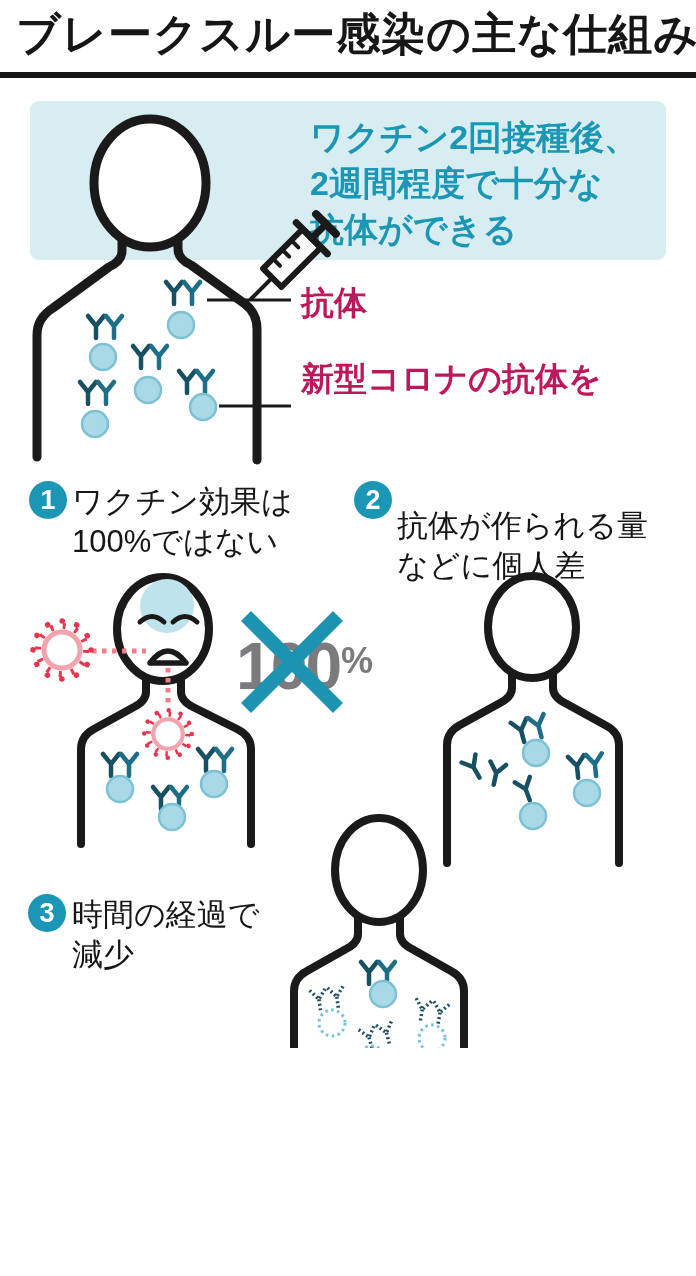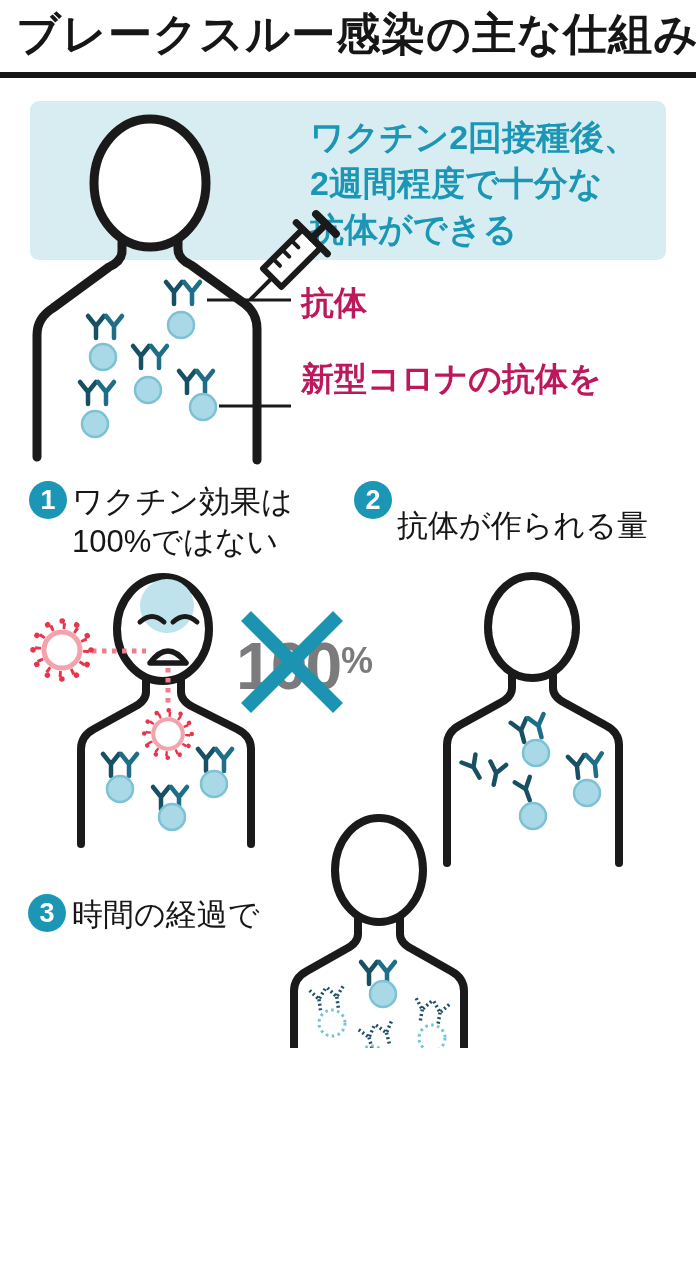--- a/index.html
+++ b/index.html
@@ -66,25 +66,27 @@
 
   <div class="abs badge b1">1</div>
   <div class="abs point-text p1">
     <div>ワクチン効果は</div>
     <div>100%ではない</div>
   </div>
 
   <div class="abs badge b2">2</div>
   <div class="abs point-text p2">
     <div>抗体が作られる量</div>
+    <div>などに個人差</div>
   </div>
 
   <div class="abs badge b3">3</div>
   <div class="abs point-text p3">
     <div>時間の経過で</div>
+    <div>減少</div>
   </div>
 
   <div class="abs num100">100</div>
   <div class="abs pct">%</div>
 
   <div class="abs panel panel-bottom"></div>
 
   <svg class="art" width="696" height="1276" viewBox="0 0 696 1276">
     <defs>
       <g id="ab">

